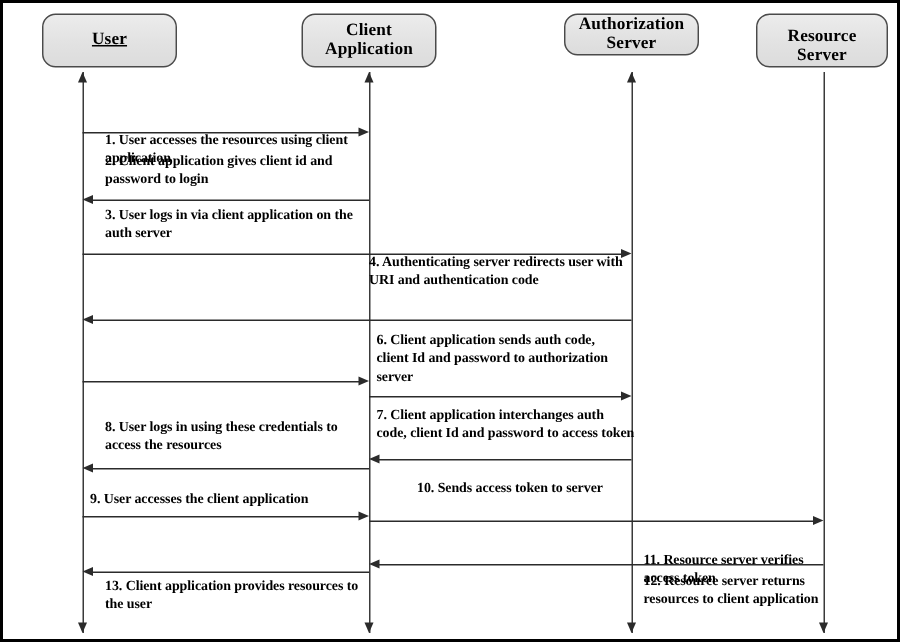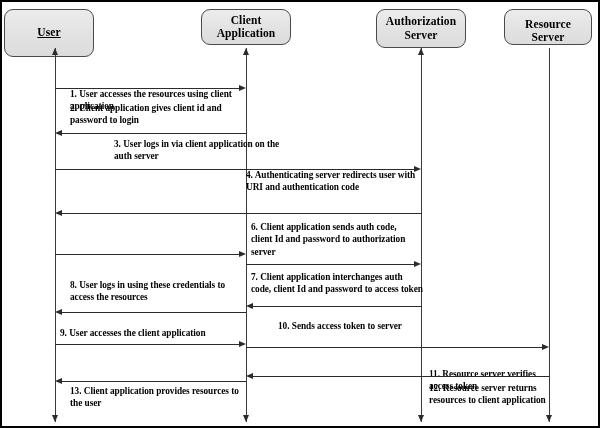--- a/index.html
+++ b/index.html
@@ -85,32 +85,32 @@
     line-height: 1.32;
     color: #000000;
     letter-spacing: -0.05px;
   }
 </style>
 </head>
 <body>
 
 <div id="canvas">
 
-  <div class="actor-box" style="left:2px; top:7px; width:90px; height:48px;text-decoration:underline;">
+  <div class="actor-box" style="left:26px; top:7px; width:90px; height:36px;text-decoration:underline;">
     <span>User</span>
   </div>
 
   <div class="actor-box" style="left:199px; top:7px; width:90px; height:36px;">
     <span>
       <span>Client</span><br>
       <span>Application</span>
     </span>
   </div>
 
-  <div class="actor-box" style="left:374px; top:7px; width:90px; height:39px;">
+  <div class="actor-box" style="left:374px; top:7px; width:90px; height:28px;">
     <span>
       <span>Authorization</span><br>
       <span>Server</span>
     </span>
   </div>
 
   <div class="actor-box" style="left:502px; top:7px; width:88px; height:36px;align-items:flex-end;">
     <span>
       <span>Resource</span><br>
       <span>Server</span>
@@ -139,21 +139,21 @@
   <div class="msg-line" style="left:53px; top:86px; width:185px;"></div>
   <div class="arrow-right" style="left:237px; top:83px;"></div>
 
   <div class="msg-label" style="left:68px; top:100px; width:175px;">
     <span>2.</span>
     <span>Client application gives client id and password to login</span>
   </div>
   <div class="msg-line" style="left:59px; top:131px; width:185px;"></div>
   <div class="arrow-left" style="left:53px; top:128px;"></div>
 
-  <div class="msg-label" style="left:68px; top:136px; width:175px;margin-left:44px;">
+  <div class="msg-label" style="left:68px; top:136px; width:175px;">
     <span>3.</span>
     <span>User logs in  via client application on the auth server</span>
   </div>
   <div class="msg-line" style="left:53px; top:167px; width:360px;"></div>
   <div class="arrow-right" style="left:412px; top:164px;"></div>
 
   <div class="msg-label" style="left:244px; top:167px; width:172px;">
     <span>4.</span>
     <span>Authenticating server redirects user with URI and authentication code</span>
   </div>

